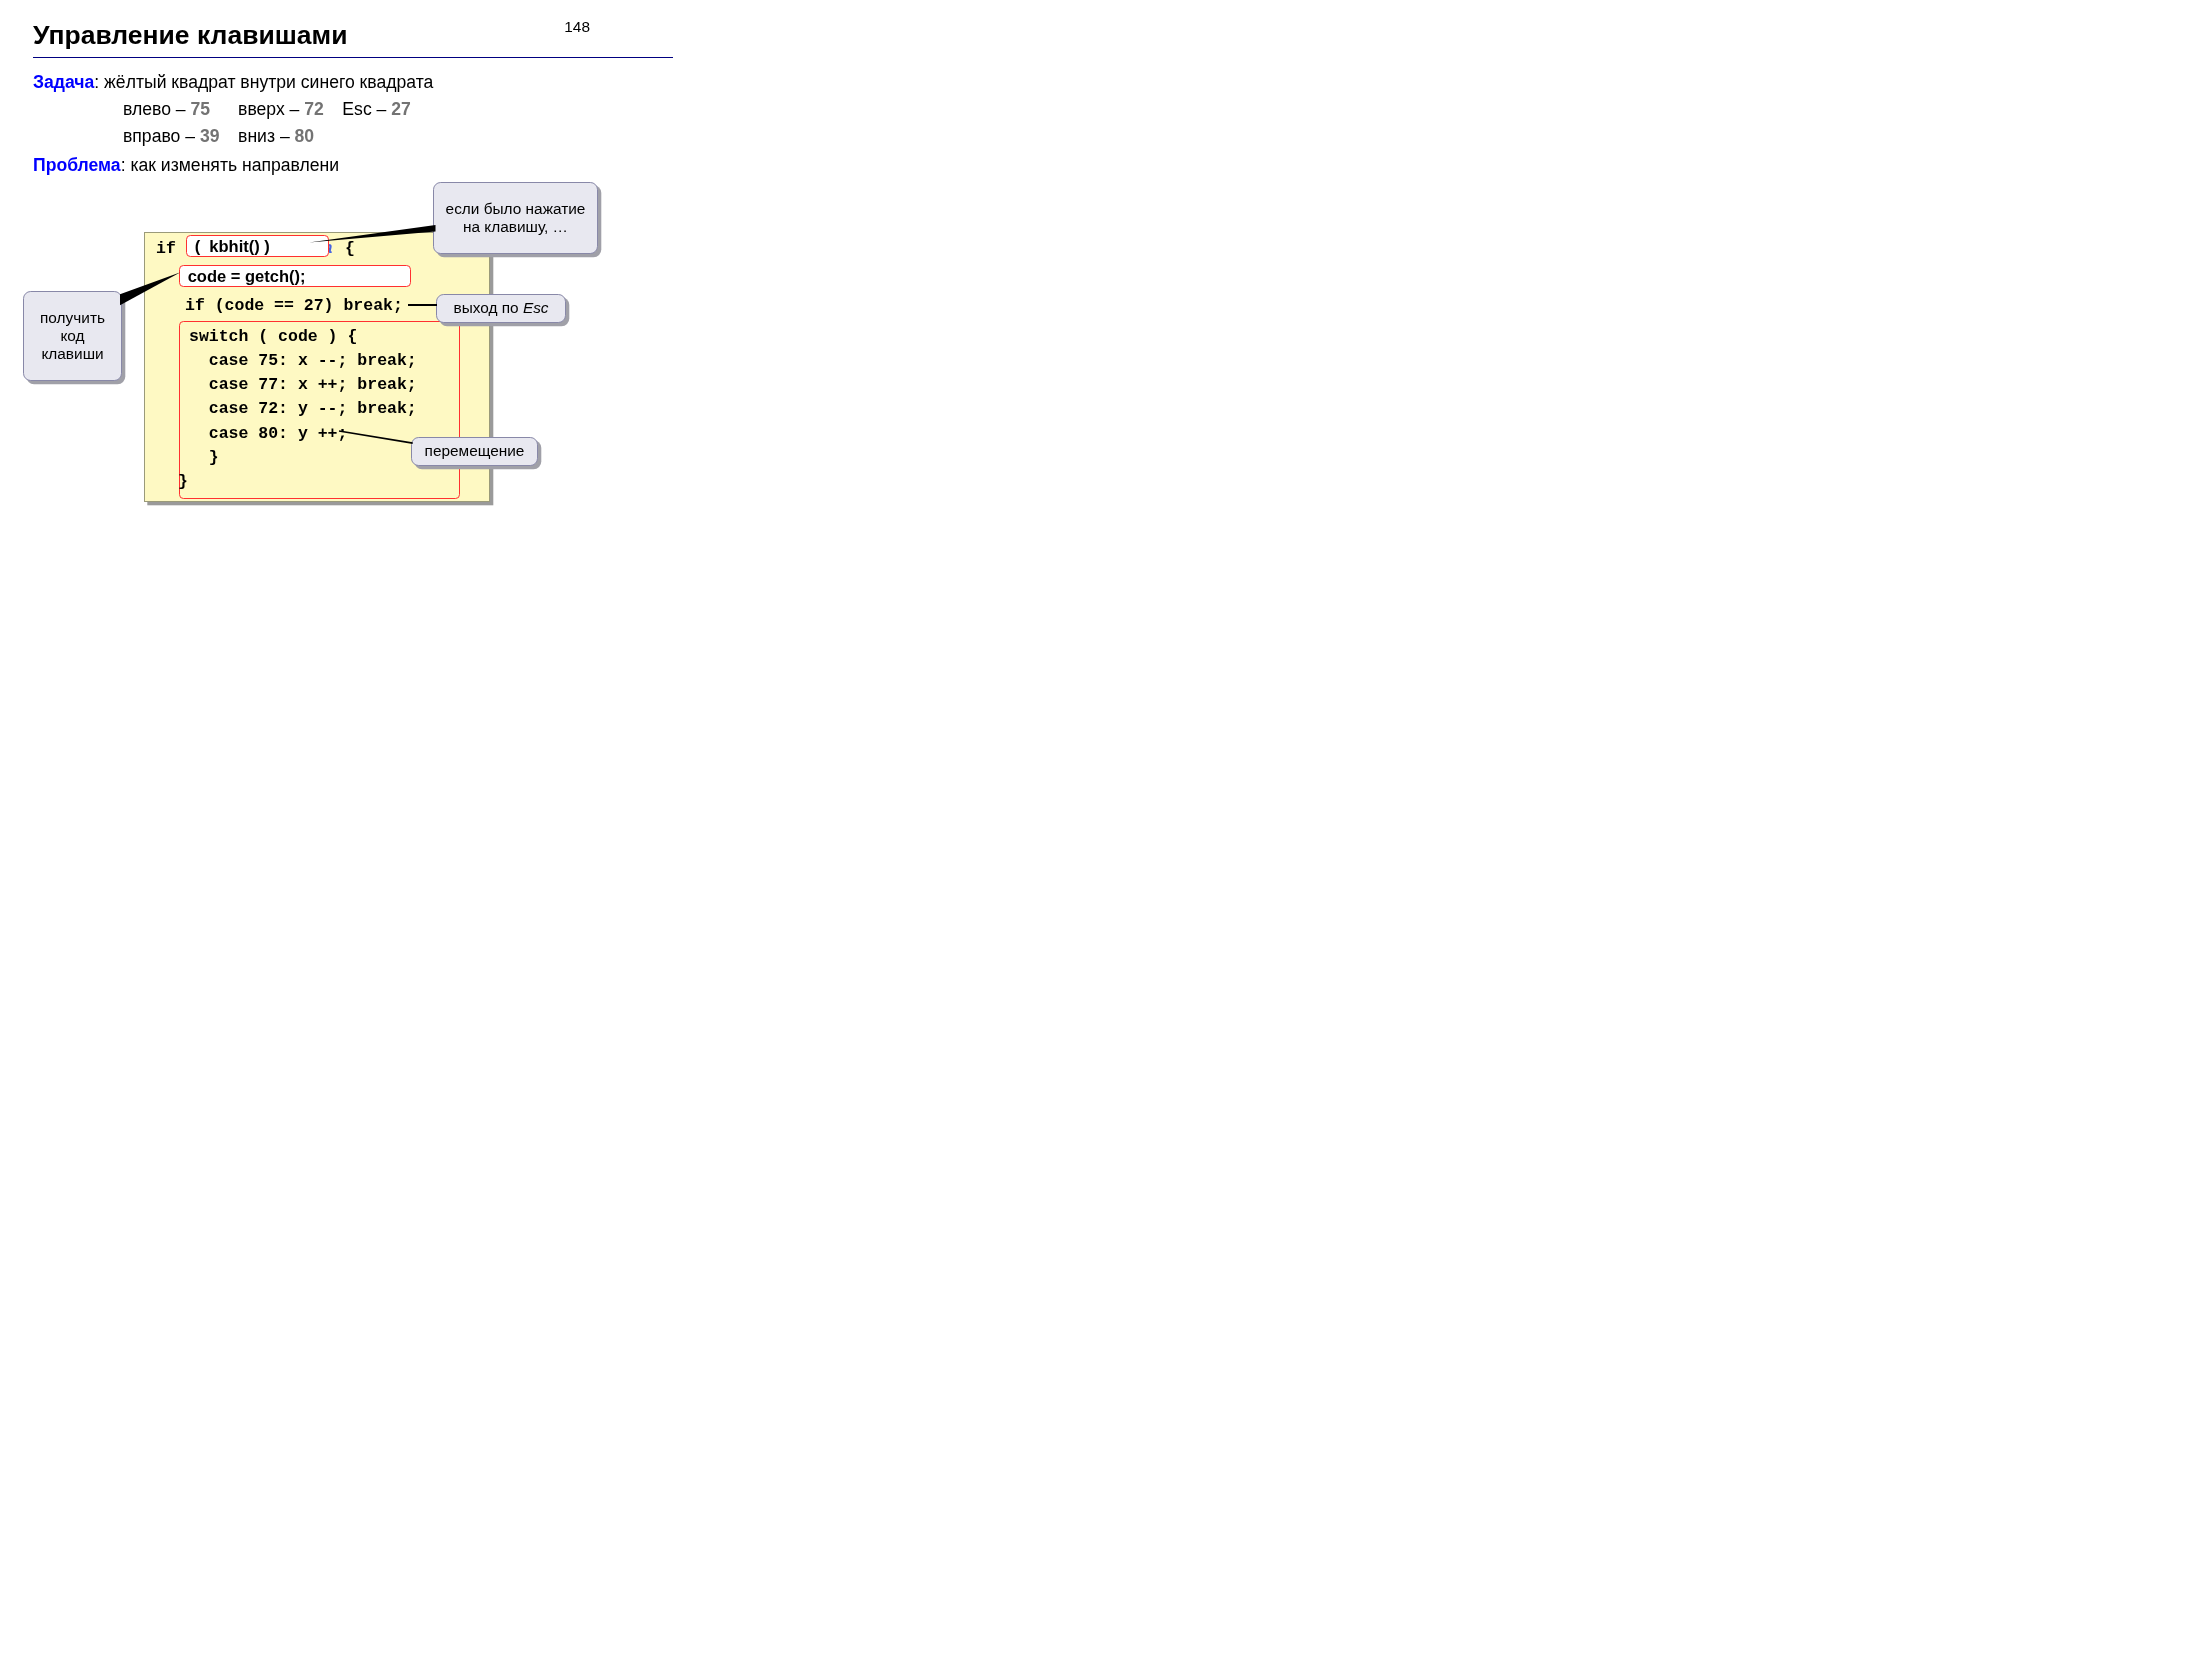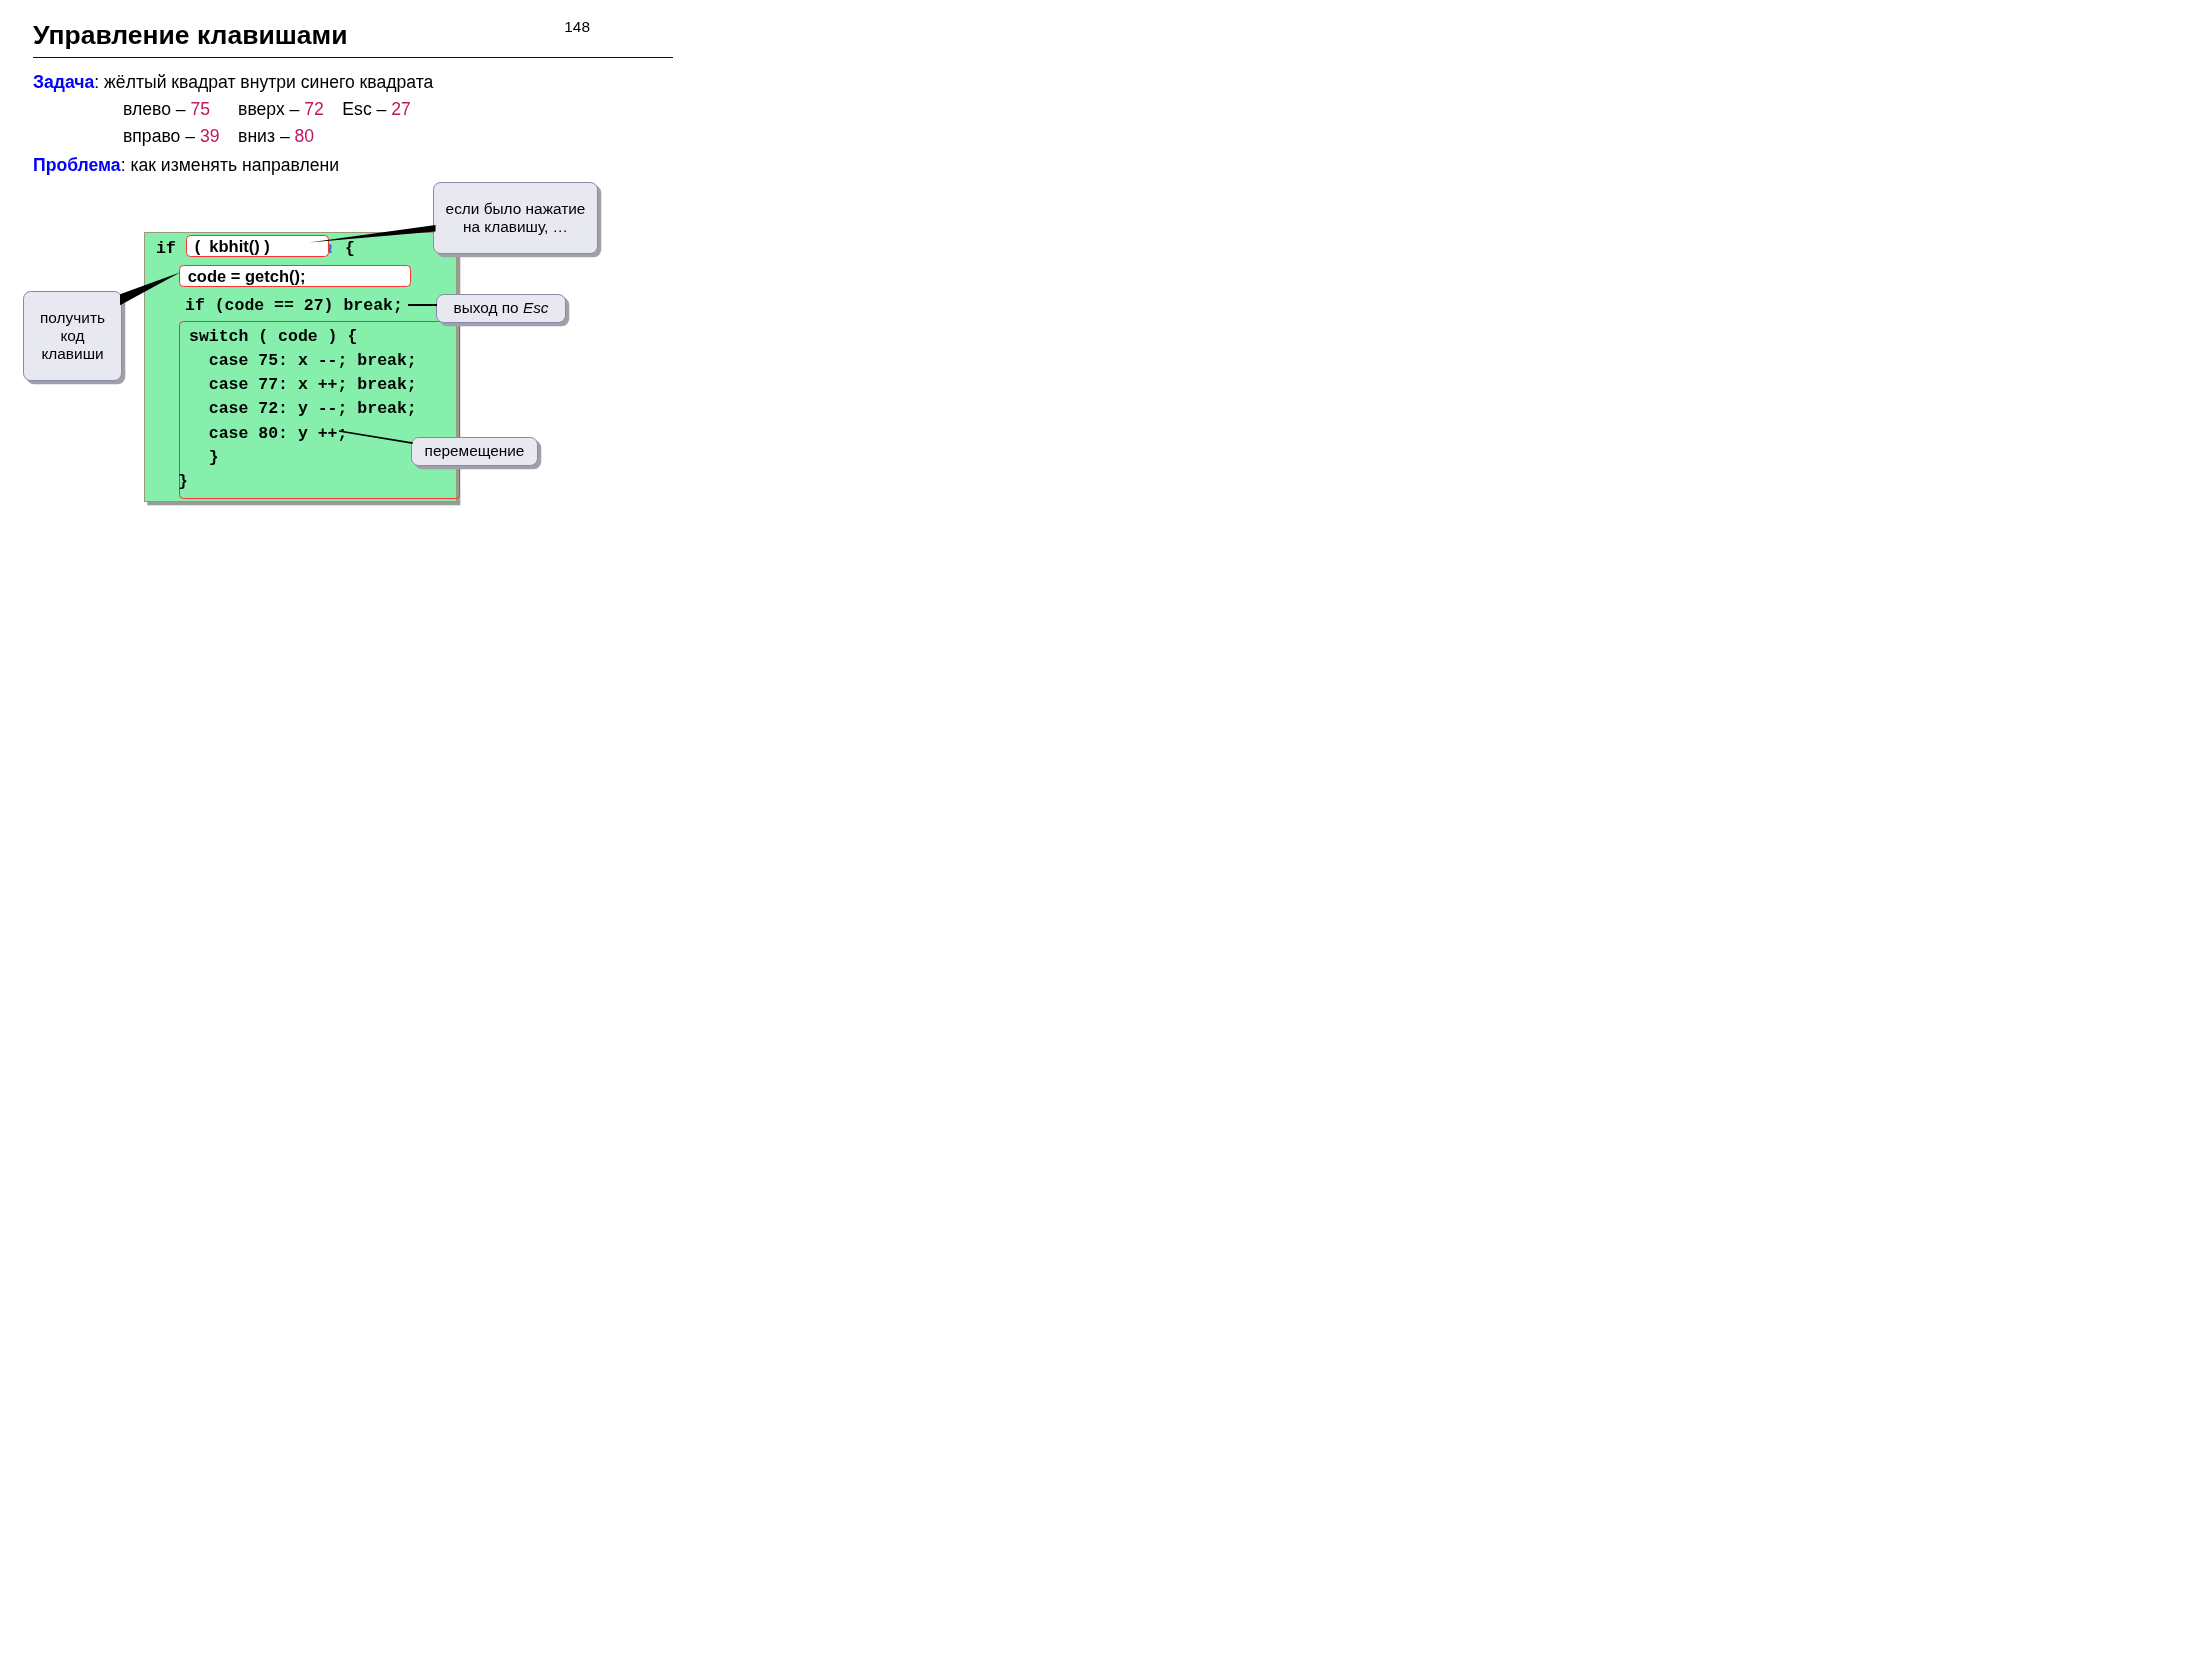--- a/index.html
+++ b/index.html
@@ -31,38 +31,38 @@
     padding-top: 20px;
     padding-bottom: 5.5px;
     border-bottom: 1.7px solid #000080;
   }
   .body {
     padding-top: 13.2px;
     font-size: 17.6px;
     line-height: 1.35;
   }
   .kw { color: #0000ff; font-weight: bold; }
-  .num { color: #be185d; font-weight: normal; }
+  .num { color: #737373; font-weight: bold; }
   .indent2 { padding-left: 27.6px; display: block; }
   .keycodes {
     padding-left: 88px;
     font-size: 17.6px;
   }
   .keycodes td { padding: 1.1px 16.5px 1.1px 0; }
   .problem-row { margin-top: 2px; }
   .solution-row { margin-top: 5.5px; }
 
   
   .code-panel {
     position: absolute;
     left: 144px;
     top: 232px;
-    width: 313px;
+    width: 346px;
     height: 270px;
-    background: #86efac;
+    background: #fef9c3;
     border: 1.1px solid #9a9a7a;
     box-shadow: 3.3px 3.3px 0 #9a9a9a;
     box-sizing: border-box;
   }
   .code-line {
     position: absolute;
     font-family: "Courier New", monospace;
     font-size: 16.5px;
     font-weight: bold;
     color: #000;

